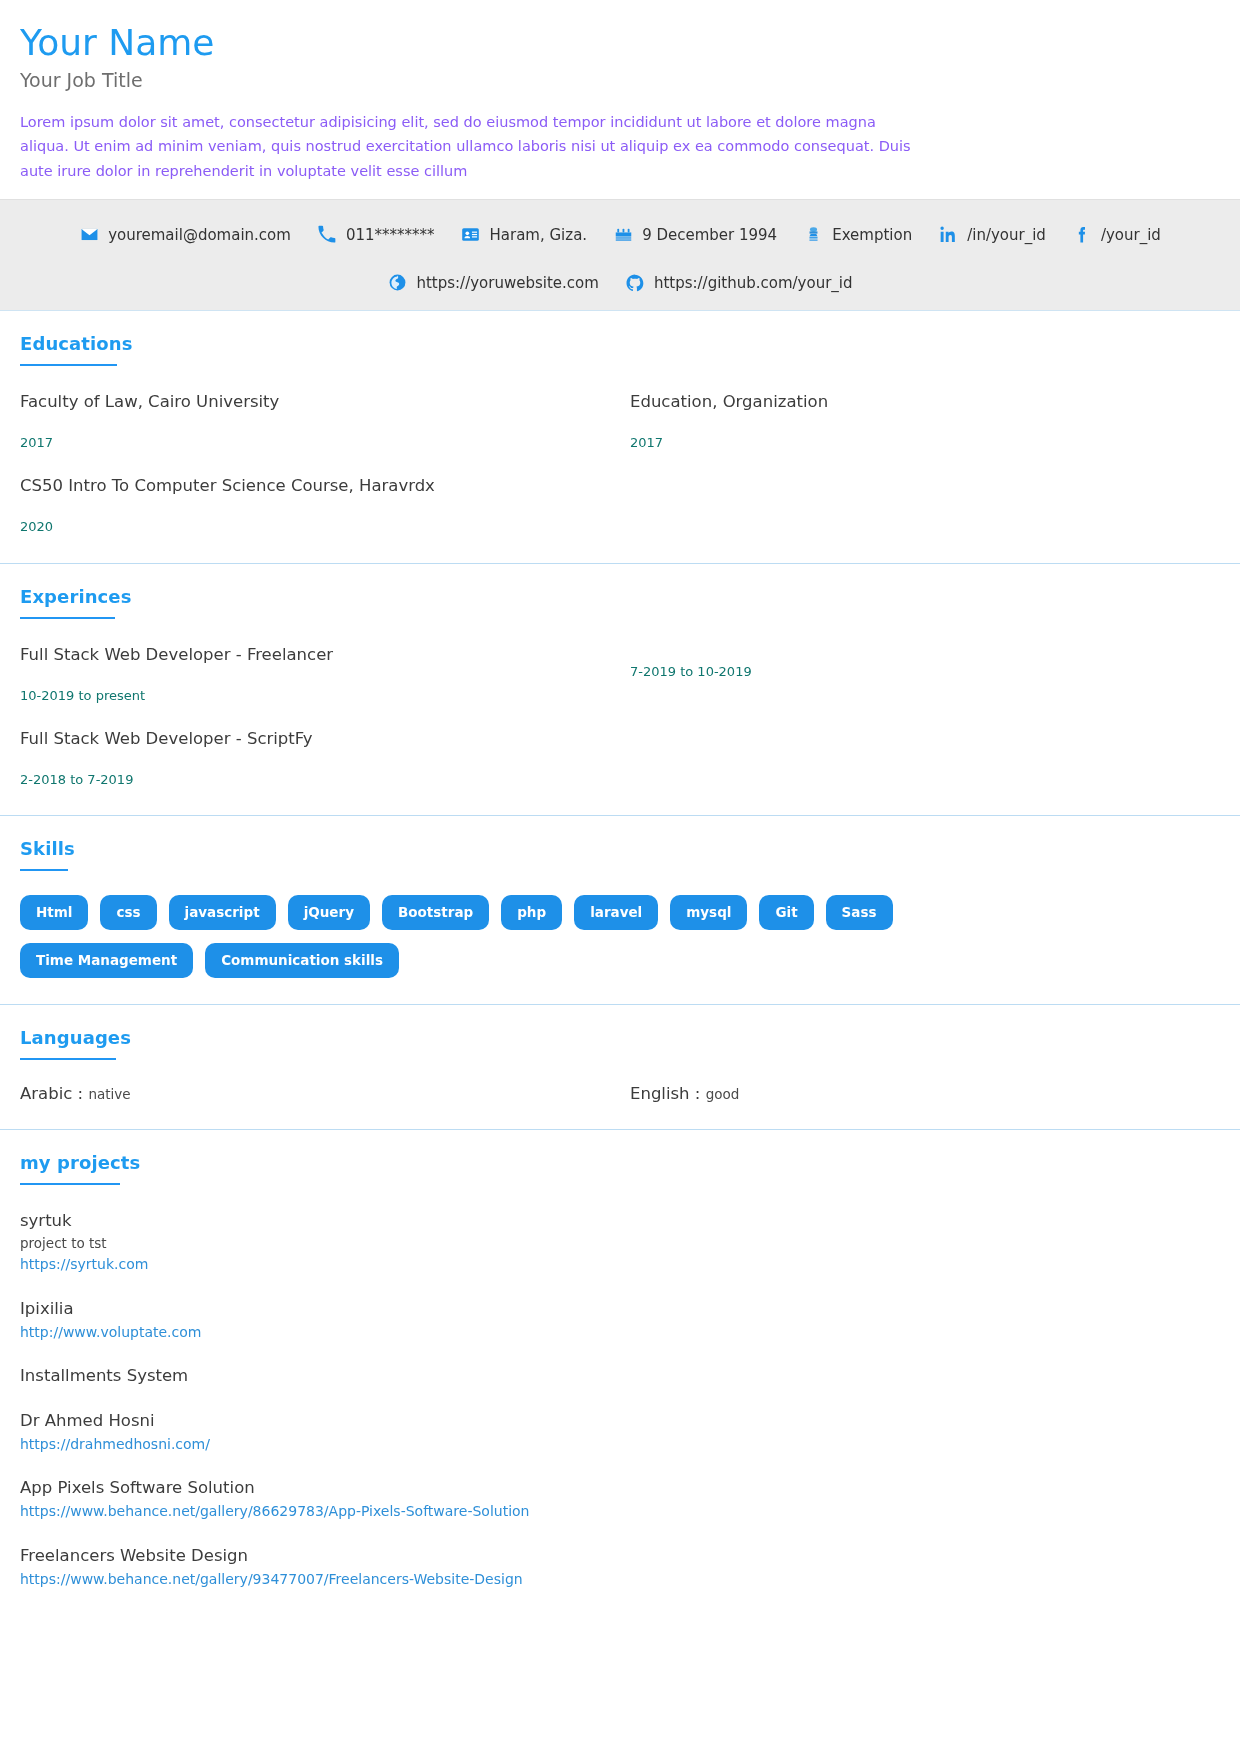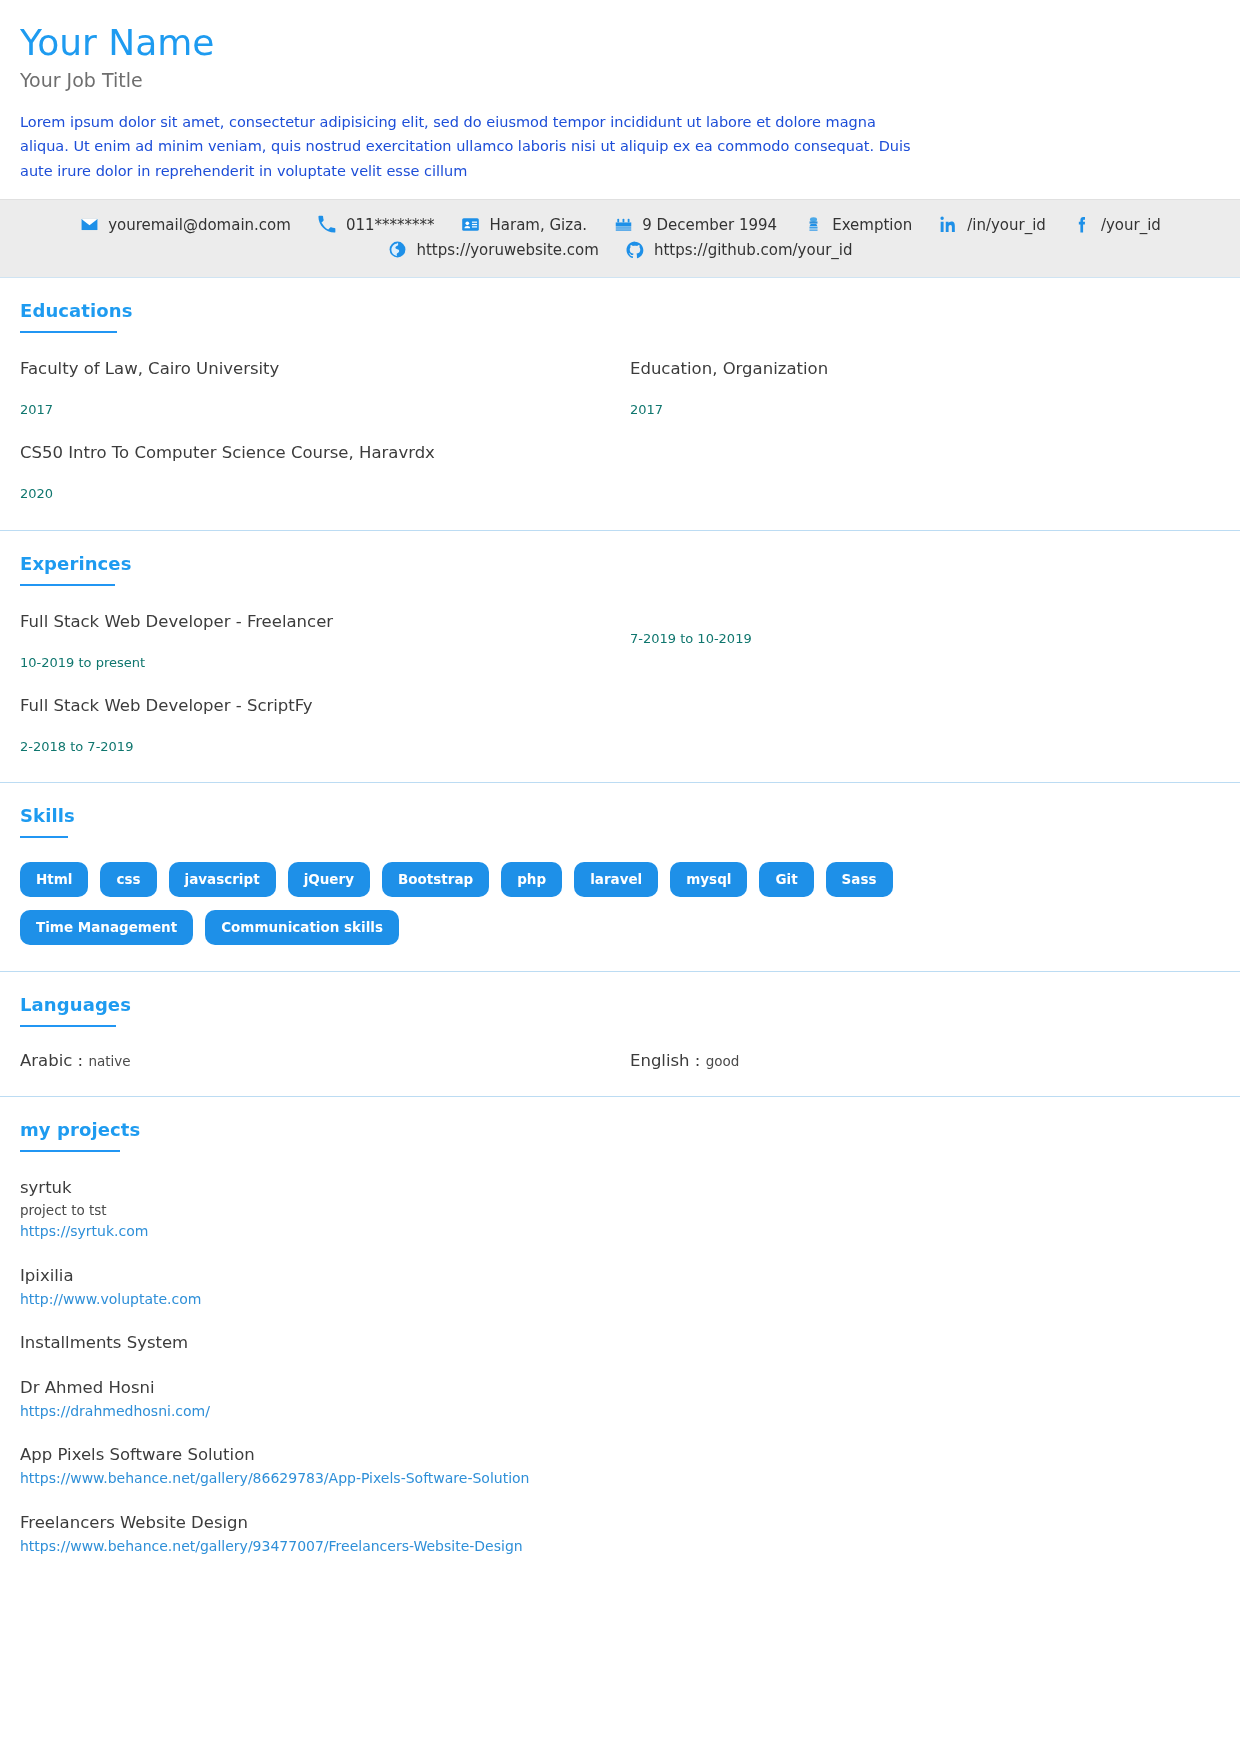--- a/index.html
+++ b/index.html
@@ -35,42 +35,42 @@
   }
   .job-title {
     font-size: 19px;
     color: #6e6e6e;
     font-weight: 400;
     margin: 0 0 18px 0;
     line-height: 1.2;
   }
   .summary {
     font-size: 14.5px;
-    color: #1d4ed8;
+    color: #8b5cf6;
     line-height: 1.67;
     max-width: 900px;
     margin: 0;
   }
 
   
   .contact-bar {
     background: #ececec;
     border-top: 1px solid #e0e0e0;
     border-bottom: 1px solid #cfe4f3;
-    padding: 14px 20px 16px 20px;
+    padding: 24px 20px 16px 20px;
   }
   .contact-row {
     display: flex;
     flex-wrap: wrap;
     justify-content: center;
     align-items: center;
     gap: 0px 26px;
   }
   .contact-row.second {
-    margin-top: 3px;
+    margin-top: 26px;
   }
   .contact-item {
     display: flex;
     align-items: center;
     gap: 9px;
     font-size: 15px;
     color: #333;
     white-space: nowrap;
     line-height: 22px;
   }

